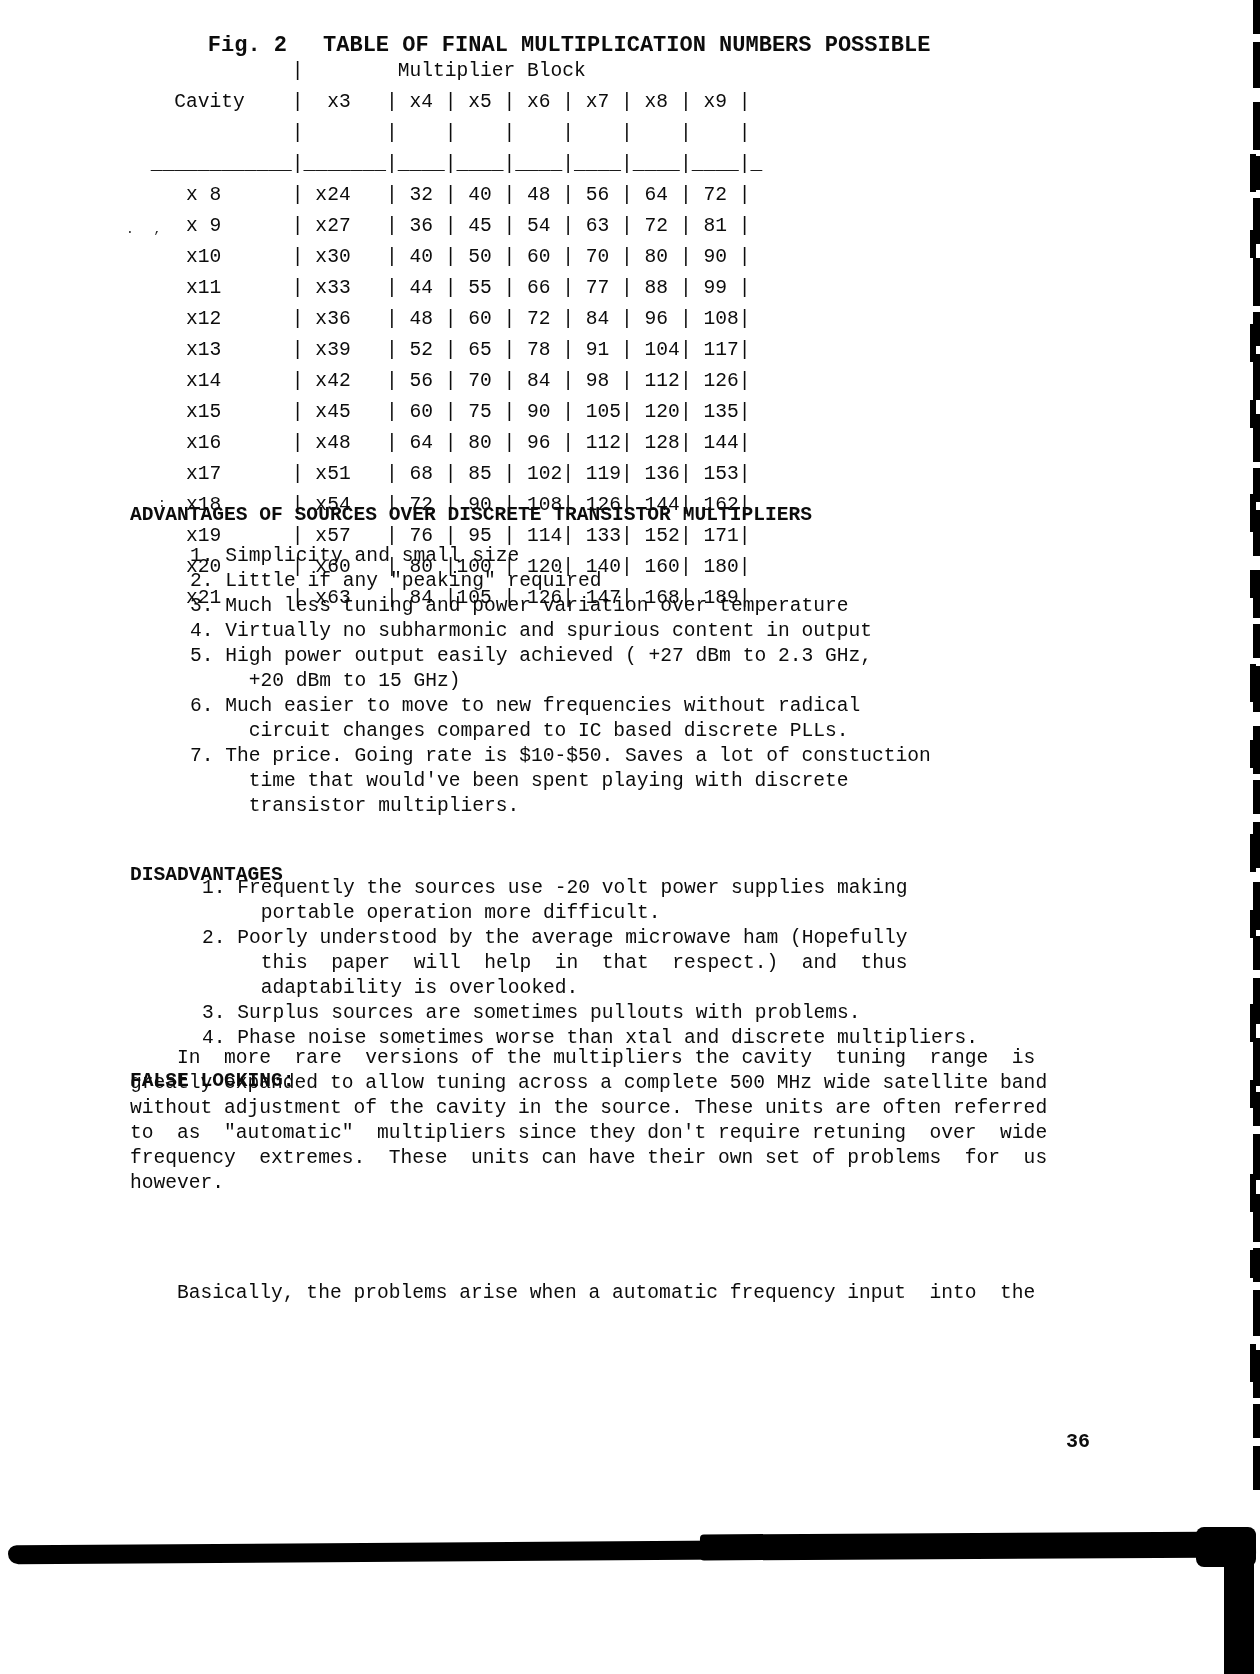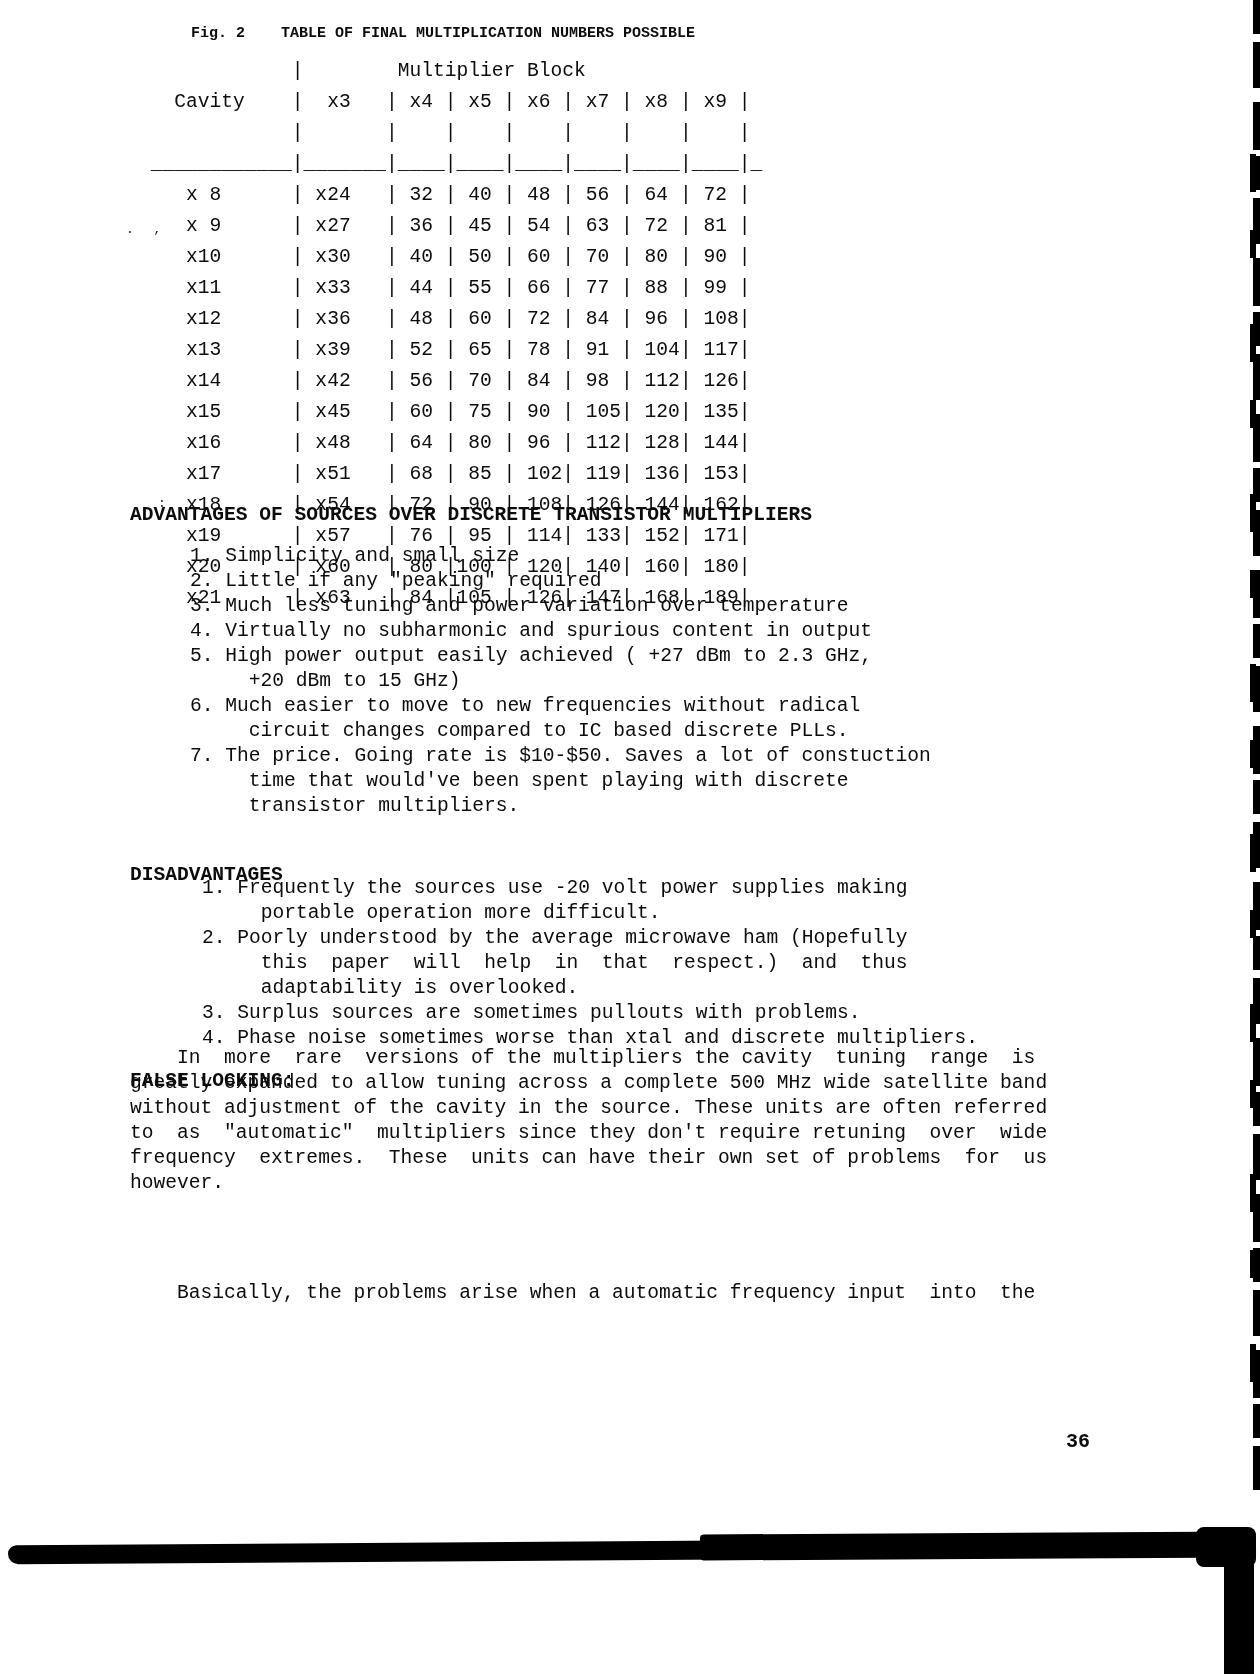--- a/index.html
+++ b/index.html
@@ -7,21 +7,21 @@
   .page {
     position:relative;
     width:1260px; height:1674px;
     background:var(--paper,#fff);
     color:var(--ink,#0c0c0c);
     font-family:"Liberation Mono","DejaVu Sans Mono",monospace;
     overflow:hidden;
   }
   .doc-title {
     position:absolute; left:155px; top:8px;
-    font-size:15px; font-weight:bold; white-space:pre;text-align:right;
+    font-size:22px; font-weight:bold; white-space:pre;text-align:right;
   }
   .doc-title .fig-label { margin-right:36px; }
   pre.block {
     position:absolute; white-space:pre;
     font-family:inherit; font-size:19.6px; line-height:25px;
   }
   pre.ascii-table { left:139px; top:56px; line-height:31px; }
   .section-heading {
     position:absolute; left:130px;
     font-size:19.6px; font-weight:bold; white-space:pre;text-align:right;

